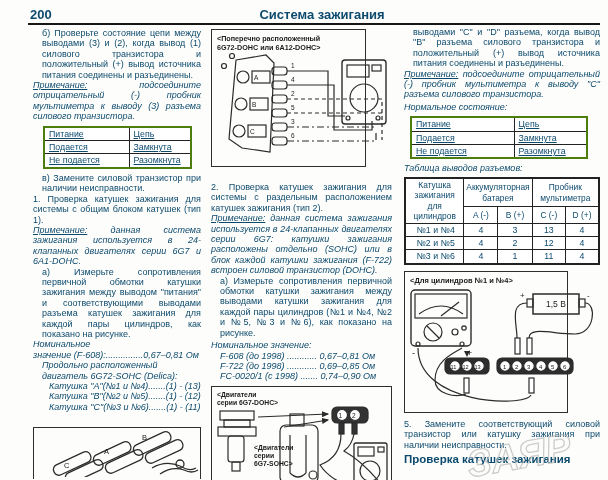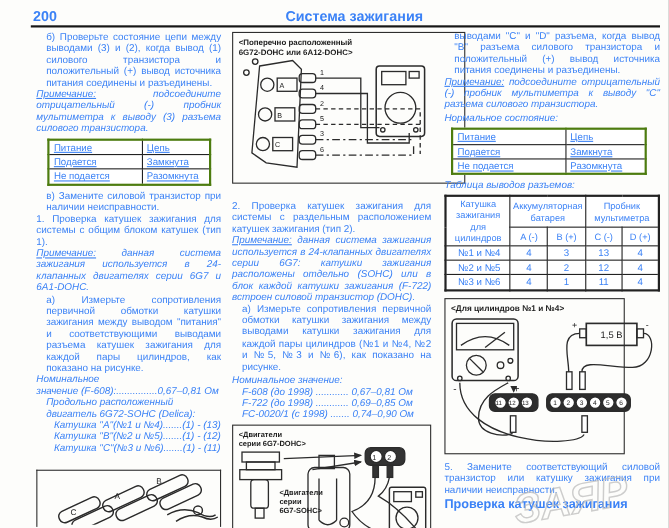--- a/index.html
+++ b/index.html
@@ -1,19 +1,19 @@
 <!DOCTYPE html>
 <html><head>
 <meta charset="utf-8">
 <style>
   * { margin:0; padding:0; box-sizing:border-box; }
   html,body { background:#9a9a9a; }
   .page {
     position:relative; width:608px; height:480px; margin:0 auto;
-    background:#fdfdfb; color:#3b82f6; overflow:hidden;
+    background:#fdfdfb; color:#0c4a6e; overflow:hidden;
     font-family:"Liberation Sans", sans-serif;
   }
   
   .hdr-num { position:absolute; left:30px; top:7px; font-size:13px; font-weight:bold; }
   .hdr-title { position:absolute; left:0; right:0; top:7px; text-align:center; font-size:13px; font-weight:bold;padding-left:36px; }
   .hdr-rule { position:absolute; left:28px; right:8px; top:23px; height:0; border-top:2px solid #161616; }
 
   .col { position:absolute; font-size:9px; line-height:10.4px; }
   .col-left   { left:33px;  top:28px; width:168px; }
   .col-mid    { left:211px; top:29px; width:181px; }
@@ -104,21 +104,21 @@
         </g>
         <text x="30" y="40" font-size="7.5" fill="#1b1b1b">C</text>
         <text x="70" y="26" font-size="7.5" fill="#1b1b1b">A</text>
         <text x="108" y="12" font-size="7.5" fill="#1b1b1b">B</text>
       </svg>
     </div>
   </div>
 
   <div class="col col-mid">
 
-    <div class="figbox" style="width:212px;height:138px;text-decoration:underline;">
+    <div class="figbox" style="width:155px;height:138px;text-decoration:underline;">
       <svg width="178" height="135" viewBox="0 0 178 135">
         <text x="5" y="11" class="figcap" font-size="7.2" font-weight="bold" fill="#1b1b1b">&lt;Поперечно расположенный</text>
         <text x="5" y="20" font-size="7.2" font-weight="bold" fill="#1b1b1b">6G72-DOHC или 6А12-DOHC&gt;</text>
         <g stroke="#2b2b2b" stroke-width="1.2" fill="none">
           <path d="M24,30 L54,25 L62,33 L58,122 L30,118 L17,109 Z"></path>
           <circle cx="12" cy="36" r="2.5"></circle>
             <circle cx="20" cy="26" r="2.5"></circle>
           <circle cx="31" cy="47" r="6"></circle>
             <rect x="40" y="41" width="18" height="12"></rect>
           <circle cx="29" cy="74" r="6"></circle>

